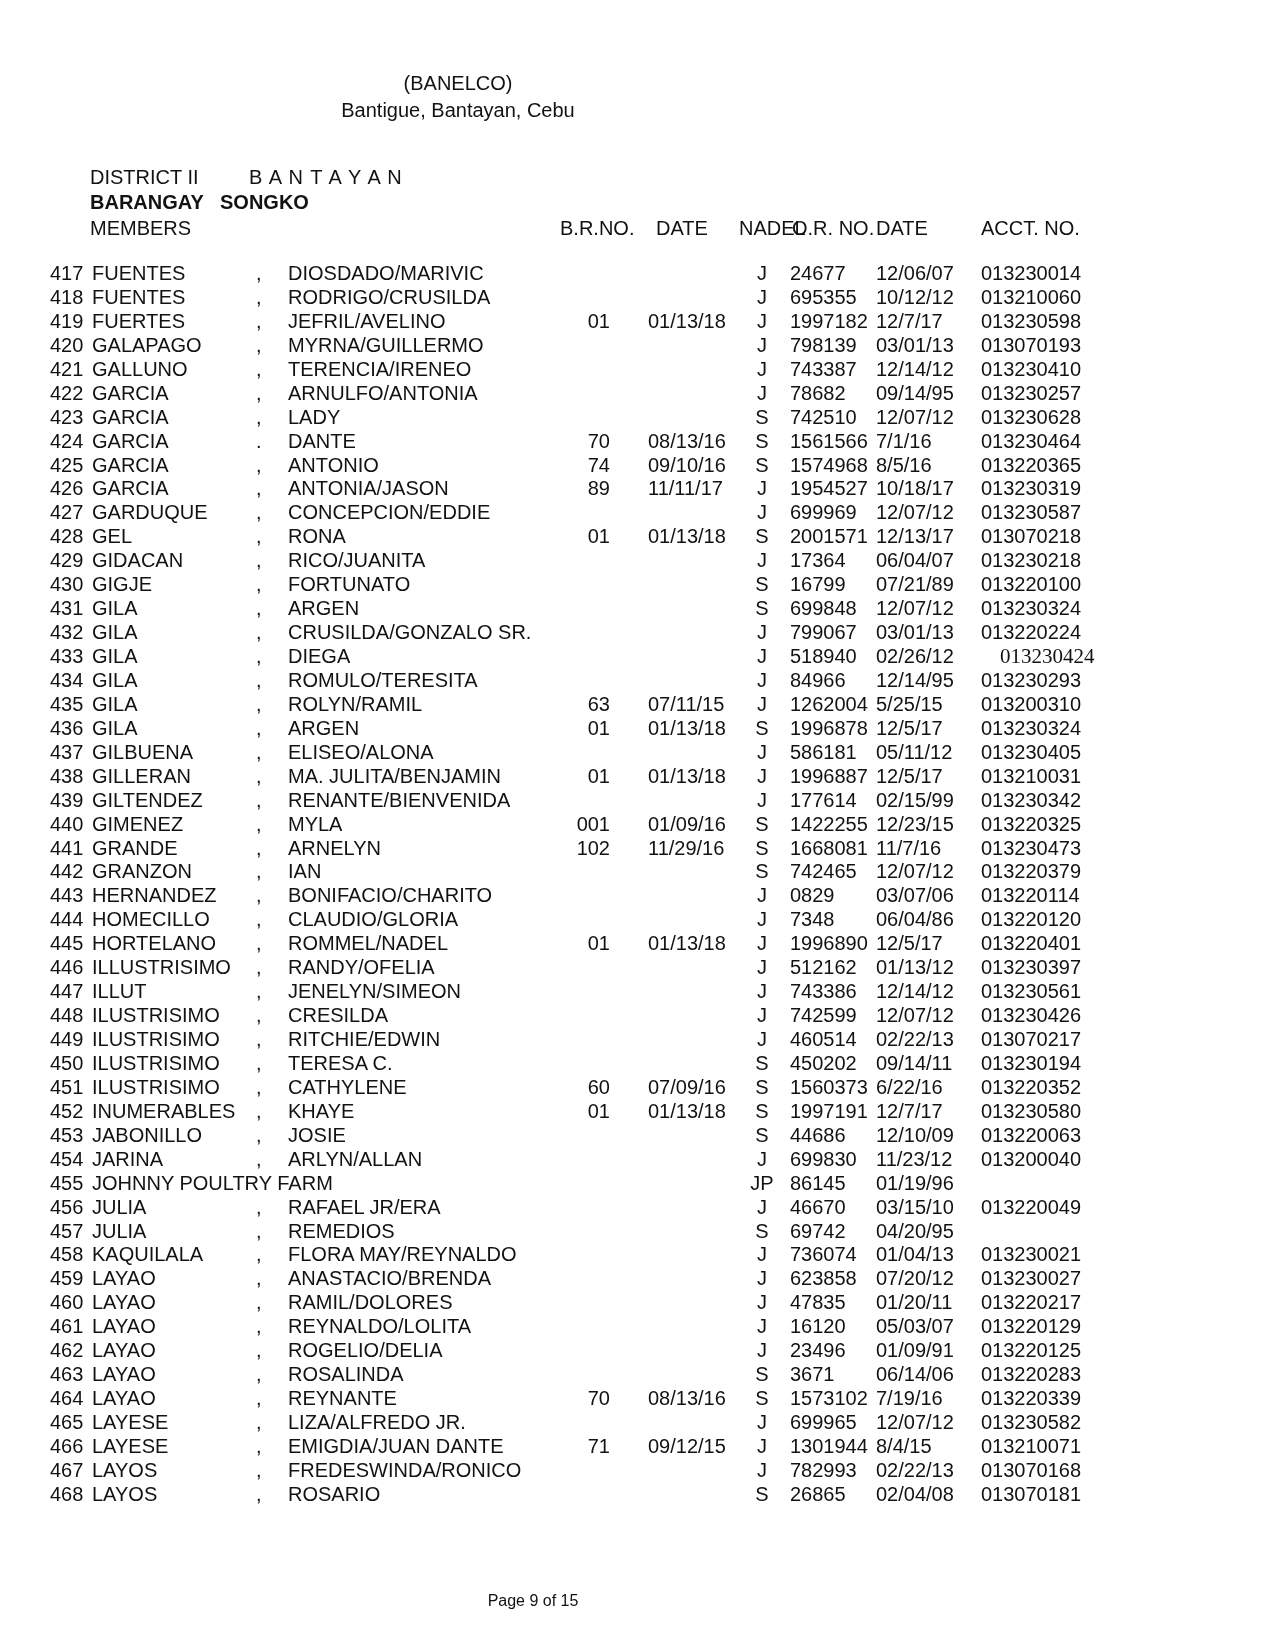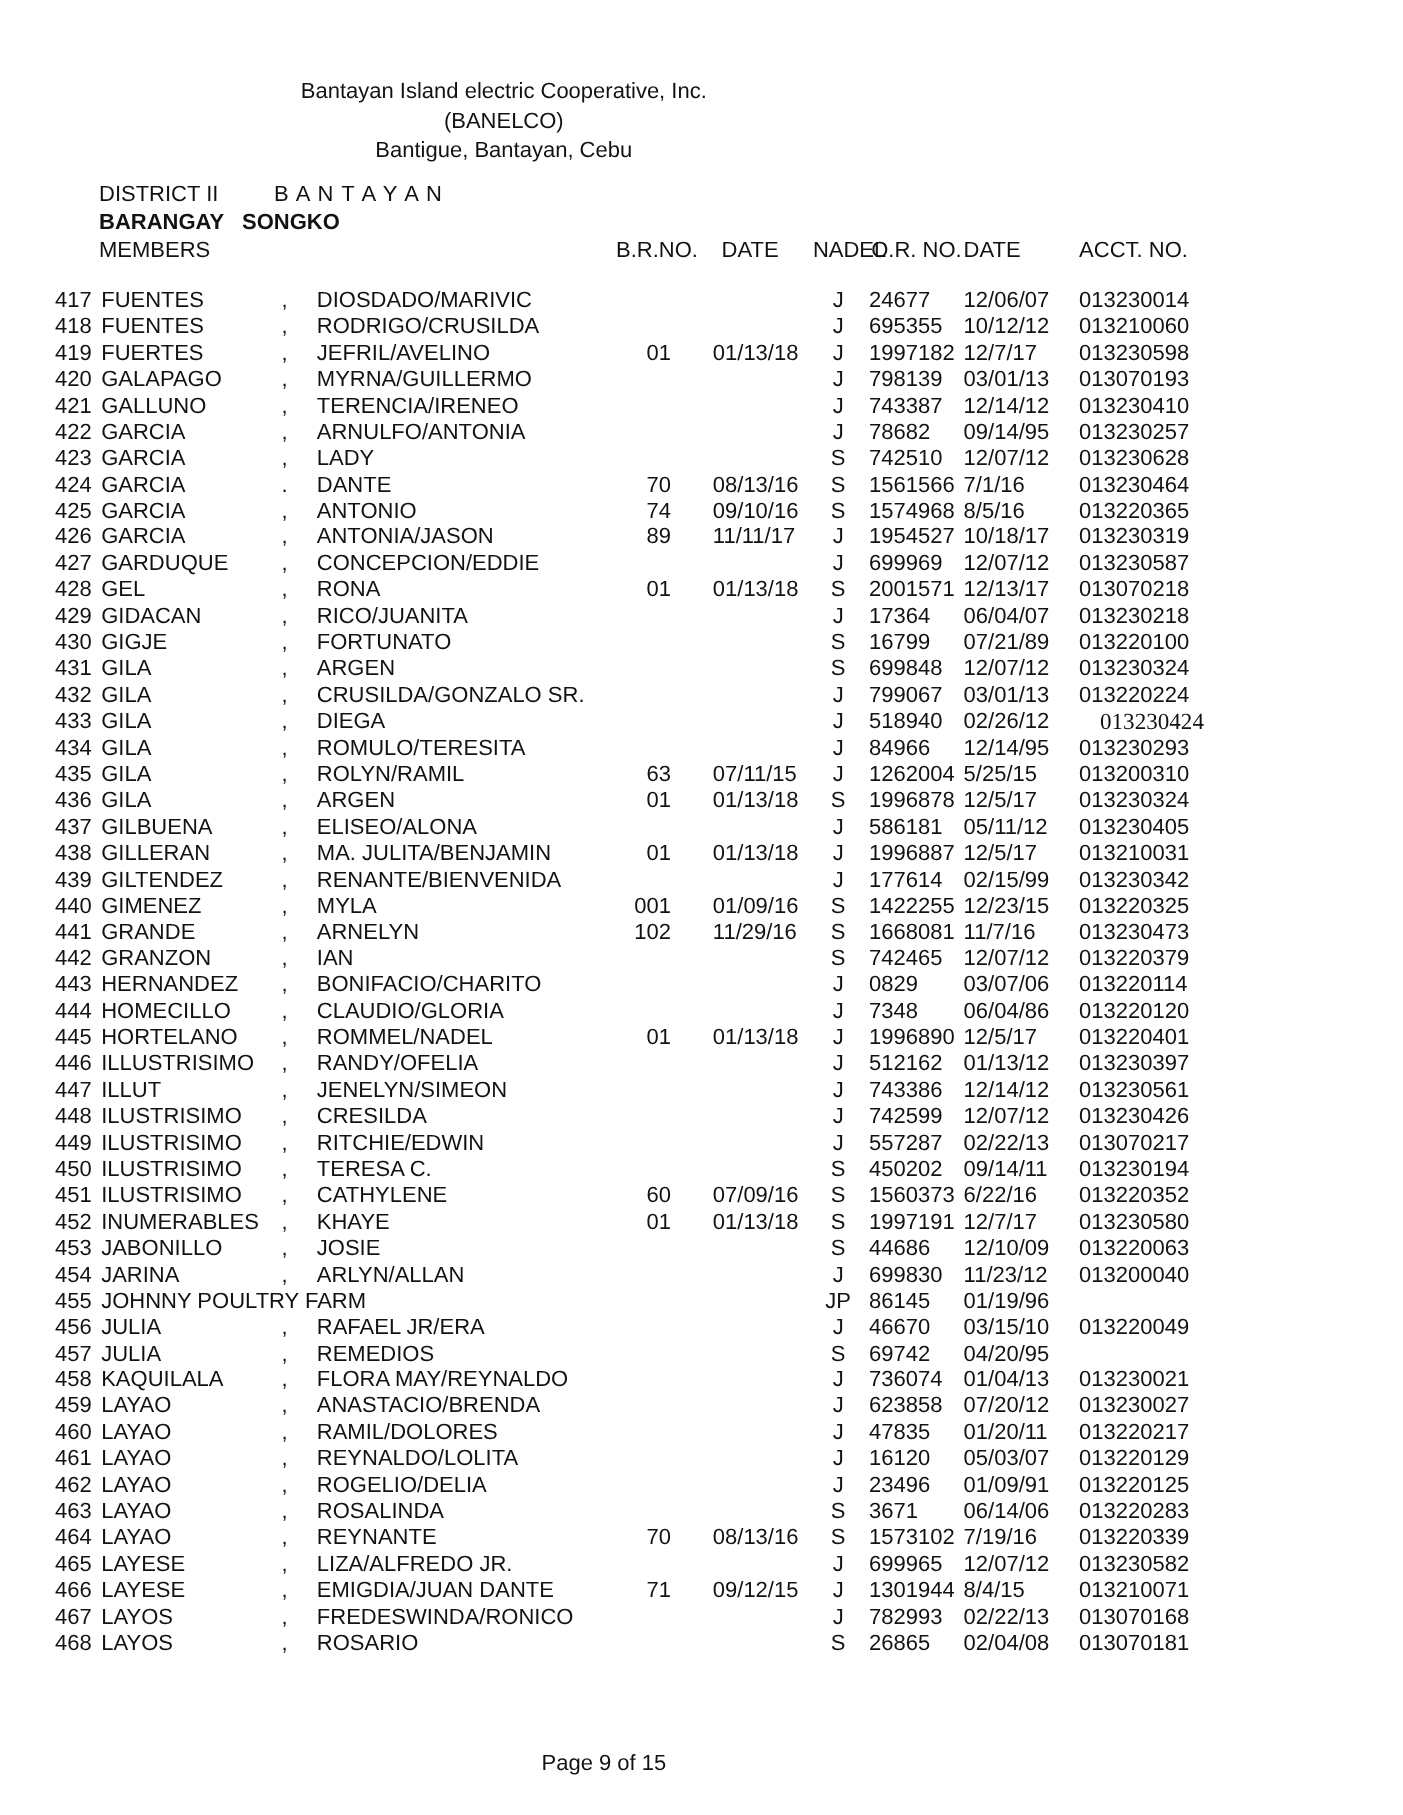--- a/index.html
+++ b/index.html
@@ -72,31 +72,30 @@
   .serif-acct {
     font-family: "Liberation Serif", serif;
     font-size: 21px;
     margin-left: 19px;
   }
 
   
   .page-footer {
     position: absolute;
     top: 1592px;
-    left: 16px;
+    left: 0;
     width: 1066px;
     text-align: center;
-    font-size: 20px;
+    font-size: 16px;
   }
 </style>
 </head>
 <body>
 
 <div class="letterhead">
-  <div>Bantayan Island electric Cooperative, Inc.</div>
   <div>(BANELCO)</div>
   <div>Bantigue, Bantayan, Cebu</div>
 </div>
 
 <div class="abs meta-line district-label">DISTRICT II</div>
 <div class="abs meta-line district-value">B A N T A Y A N</div>
 <div class="abs meta-line barangay-label">BARANGAY</div>
 <div class="abs meta-line barangay-value">SONGKO</div>
 <div class="abs meta-line members-label">MEMBERS</div>
 
@@ -493,21 +492,21 @@
       <span class="c-acct">013230426</span>
     </div>
     <div class="m-row">
       <span class="c-no">449</span>
       <span class="c-surname">ILUSTRISIMO</span>
       <span class="c-sep">,</span>
       <span class="c-given">RITCHIE/EDWIN</span>
       <span class="c-brno"></span>
       <span class="c-brdate"></span>
       <span class="c-type">J</span>
-      <span class="c-orno">557287</span>
+      <span class="c-orno">460514</span>
       <span class="c-ordate">02/22/13</span>
       <span class="c-acct">013070217</span>
     </div>
     <div class="m-row">
       <span class="c-no">450</span>
       <span class="c-surname">ILUSTRISIMO</span>
       <span class="c-sep">,</span>
       <span class="c-given">TERESA C.</span>
       <span class="c-brno"></span>
       <span class="c-brdate"></span>

